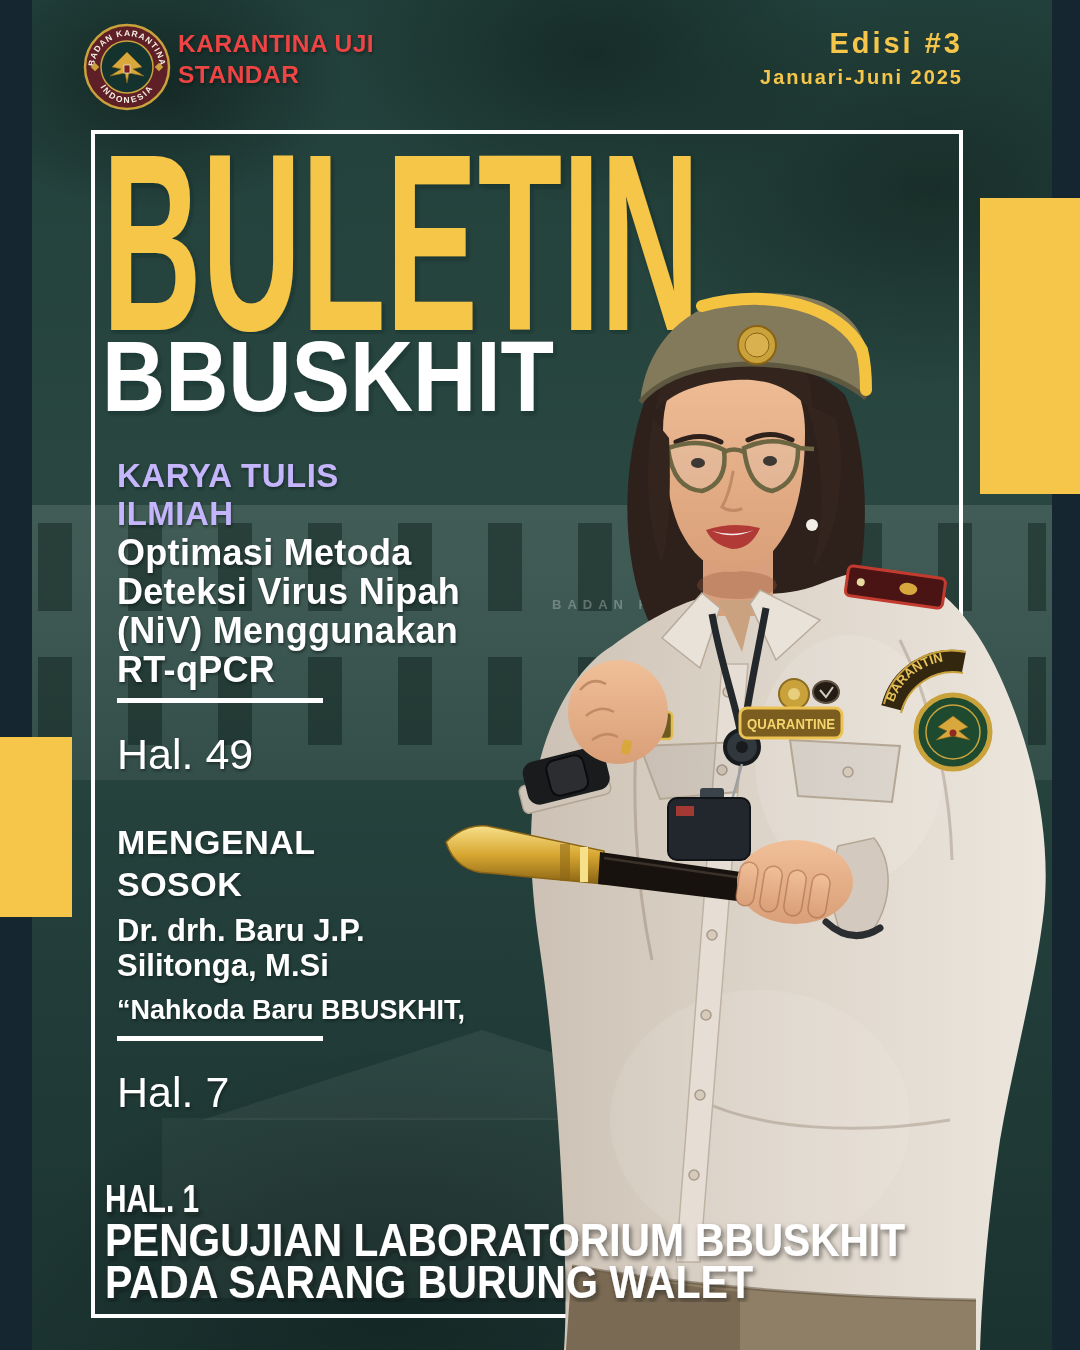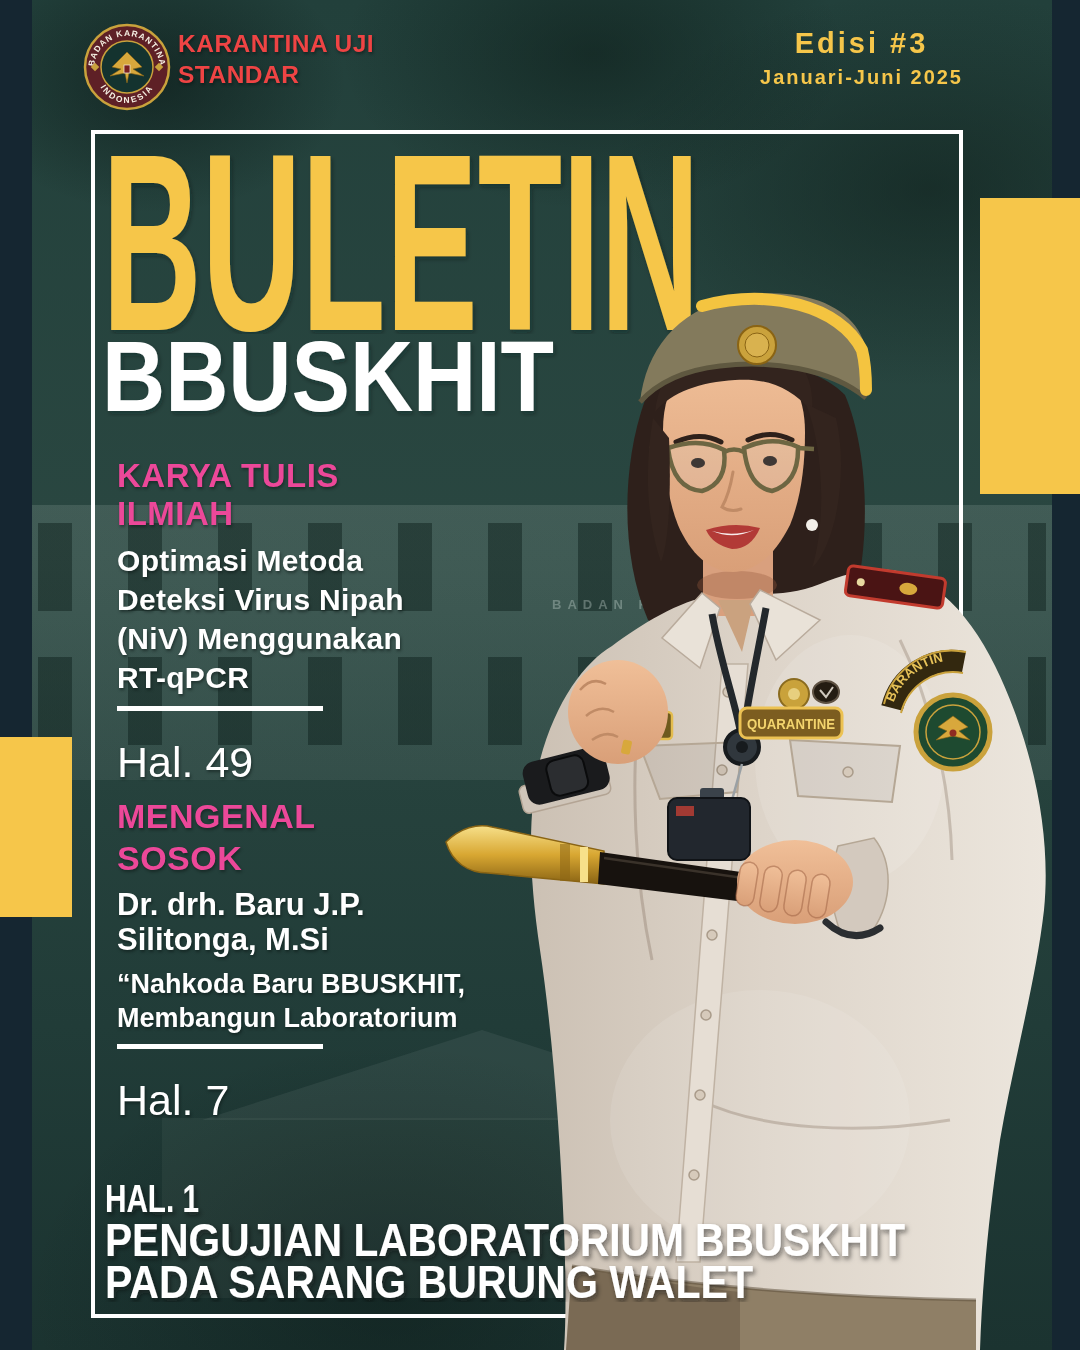--- a/index.html
+++ b/index.html
@@ -32,32 +32,32 @@
 
   .frame{position:absolute;left:91px;top:130px;width:872px;height:1188px;
     border:4px solid #ffffff;box-sizing:border-box;z-index:4;}
 
   .photo-layer{position:absolute;left:420px;top:270px;width:660px;height:1080px;z-index:8;}
 
   .header{position:absolute;left:0;top:0;width:100%;z-index:9;}
   .logo{position:absolute;left:83px;top:23px;width:88px;height:88px;}
   .brand-name{position:absolute;left:178px;top:28px;color:#ef4444;font-weight:bold;
     font-size:24.5px;line-height:31px;letter-spacing:.5px;text-shadow:1px 2px 3px rgba(8,18,16,.5);}
-  .edition{position:absolute;right:117px;top:26px;text-align:center;font-weight:bold;line-height:34px;}
+  .edition{position:absolute;right:117px;top:26px;text-align:right;font-weight:bold;line-height:34px;}
   .edition .l1{font-size:29px;letter-spacing:3px;}
   .edition .l2{font-size:20px;letter-spacing:2px;}
 
   .masthead{position:absolute;left:100px;top:146px;z-index:5;}
   .content{position:absolute;left:0;top:0;width:100%;height:100%;z-index:6;}
   .section{position:absolute;left:117px;width:430px;}
   .sec1{top:457px;} .sec2{top:795px;}
   .sec-heading{font-weight:bold;font-size:33px;line-height:38px;letter-spacing:.5px;
     text-shadow:1px 2px 3px rgba(8,18,16,.45);}
   .sec2 .sec-heading{font-size:34px;line-height:42px;}
-  .sec-body{margin-top:8px;color:#ffffff;font-weight:bold;font-size:30px;line-height:39px;
+  .sec-body{margin-top:0;color:#ffffff;font-weight:bold;font-size:36px;line-height:39px;
     letter-spacing:.3px;text-shadow:1px 2px 3px rgba(8,18,16,.5);}
   .sec-name{margin-top:8px;color:#ffffff;font-weight:bold;font-size:31px;line-height:35px;
     text-shadow:1px 2px 3px rgba(8,18,16,.5);}
   .sec-quote{margin-top:10px;color:#ffffff;font-weight:bold;font-size:27px;line-height:34px;
     text-shadow:1px 2px 3px rgba(8,18,16,.5);}
   .divider{margin-top:9px;width:206px;height:5px;background:#ffffff;}
   .sec-page{margin-top:27px;color:#ffffff;font-weight:normal;font-size:43px;
     text-shadow:1px 2px 3px rgba(8,18,16,.5);}
 
   .footer-svg{position:absolute;left:100px;top:1178px;z-index:9;}
@@ -285,46 +285,45 @@
       <div>STANDAR</div>
     </div>
     <div class="edition" style="color: rgb(246, 198, 74);">
       <div class="l1">Edisi #3</div>
       <div class="l2">Januari-Juni 2025</div>
     </div>
   </div>
 
   <div class="content">
     <div class="section sec1">
-      <div class="sec-heading" style="color: #ec4899;">
+      <div class="sec-heading" style="color: #c4b5fd;">
         <div>KARYA TULIS</div>
         <div>ILMIAH</div>
       </div>
       <div class="sec-body">
         <div>Optimasi Metoda</div>
         <div>Deteksi Virus Nipah</div>
         <div>(NiV) Menggunakan</div>
         <div>RT-qPCR</div>
       </div>
       <div class="divider"></div>
       <div class="sec-page">Hal. 49</div>
     </div>
 
     <div class="section sec2">
-      <div class="sec-heading" style="color: #ec4899;">
+      <div class="sec-heading" style="color: #ffffff; margin-top: 26px;">
         <div>MENGENAL</div>
         <div>SOSOK</div>
       </div>
       <div class="sec-name">
         <div>Dr. drh. Baru J.P.</div>
         <div>Silitonga, M.Si</div>
       </div>
       <div class="sec-quote">
         <div>“Nahkoda Baru BBUSKHIT,</div>
-        <div>Membangun Laboratorium</div>
       </div>
       <div class="divider"></div>
       <div class="sec-page">Hal. 7</div>
     </div>
   </div>
 
   <svg class="footer-svg" width="830" height="124" viewBox="0 0 830 124">
     <defs>
       <filter id="dsF" x="-10%" y="-20%" width="130%" height="150%">
         <feDropShadow dx="2" dy="3" stdDeviation="2.5" flood-color="#0b1512" flood-opacity="0.55"></feDropShadow>

